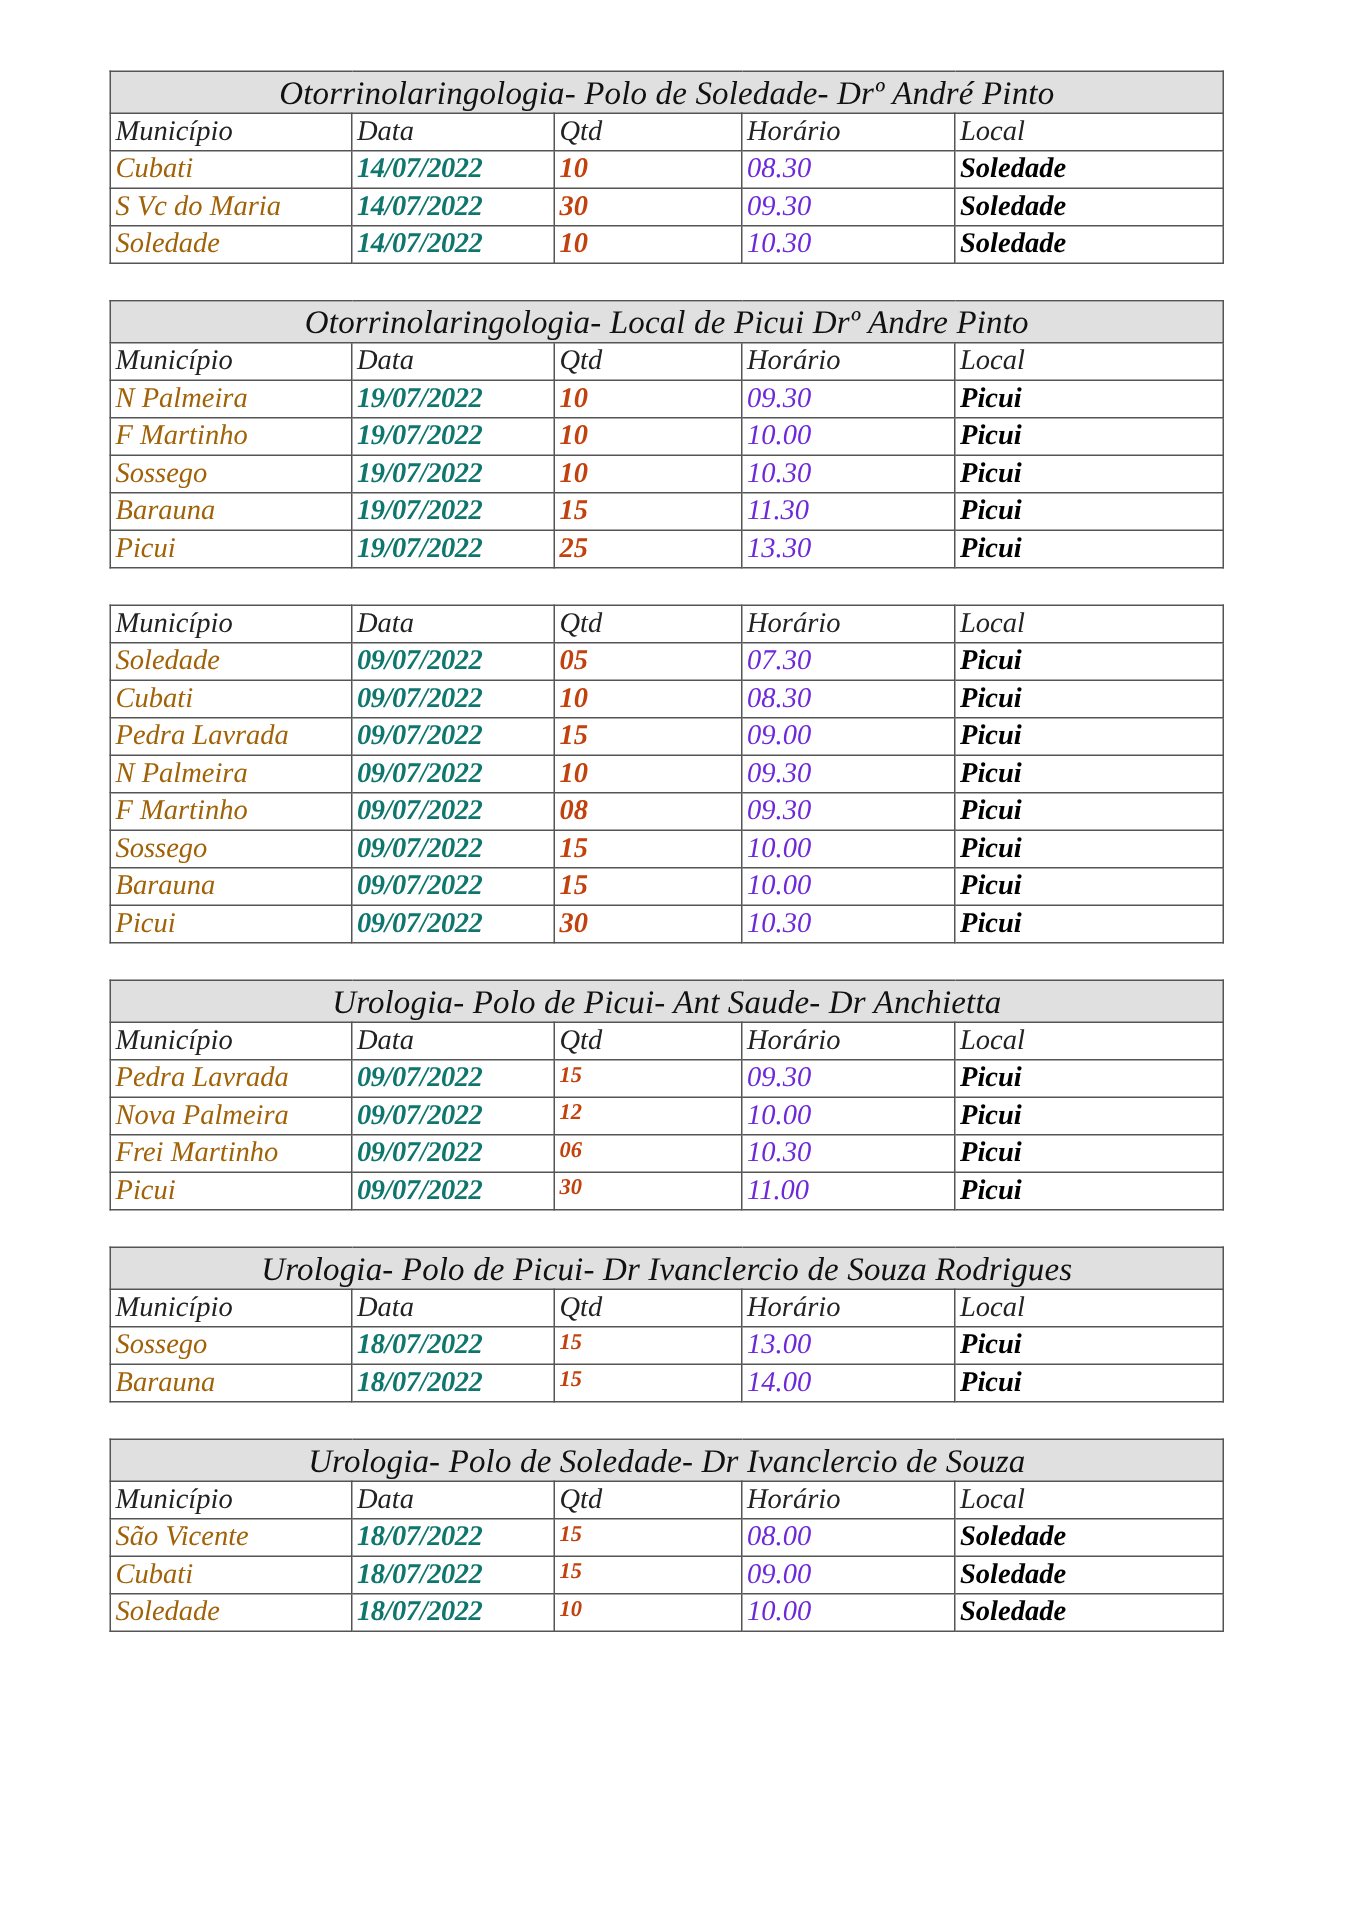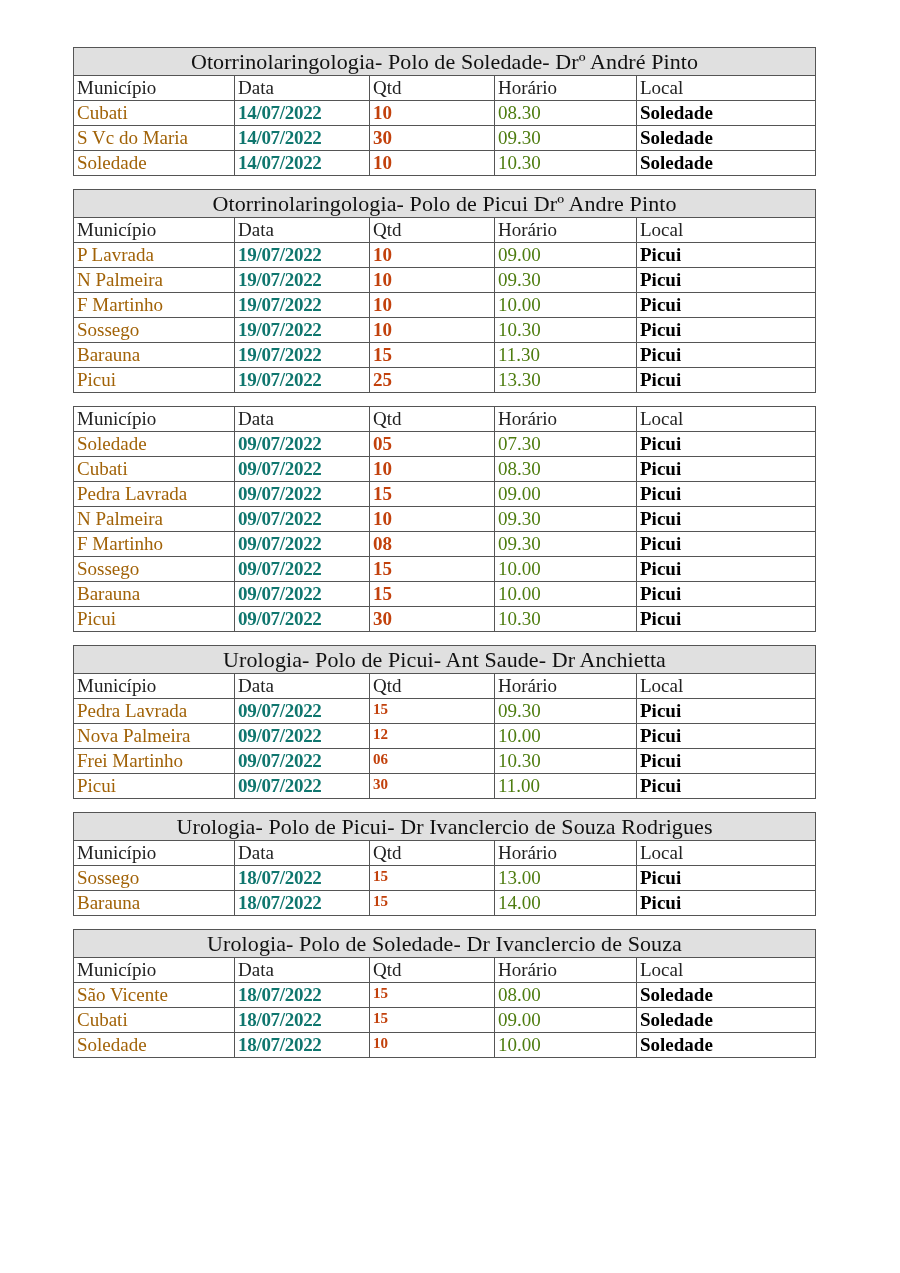--- a/index.html
+++ b/index.html
@@ -17,21 +17,22 @@
     .page {
       position: absolute;
       left: 73px;
       top: 47px;
       width: 742px;
     }
     table.sched {
       width: 742px;
       border-collapse: collapse;
       table-layout: fixed;
-      margin-bottom: 13px;
+      margin-bottom: 24px;
+      font-style: italic;
     }
     table.sched col.c1 { width: 161px; }
     table.sched col.c2 { width: 135px; }
     table.sched col.c3 { width: 125px; }
     table.sched col.c4 { width: 142px; }
     table.sched col.c5 { width: 179px; }
     table.sched td, table.sched th {
       border: 1px solid #555;
       padding: 0 3px;
       height: 24px;
@@ -65,21 +66,21 @@
     td.qtd {
       font-weight: bold;
       text-align: center;
       color: #c2410c;
     }
     td.qtd.small {
       font-size: 15px;
       line-height: 20px;
       vertical-align: top;
     }
-    td.time { color: #4d7c0f; }
+    td.time { color: #6d28d9; }
     td.local {
       font-weight: bold;
       color: #000;
       font-size: 18px;
     }
   </style>
 </head>
 <body>
 
 <div class="page">
@@ -130,35 +131,28 @@
   <table class="sched">
     <colgroup>
         <col class="c1">
         <col class="c2">
         <col class="c3">
         <col class="c4">
         <col class="c5">
       </colgroup>
     <tbody>
         <tr>
-          <th class="title" colspan="5">Otorrinolaringologia- Polo de  Picui Drº Andre Pinto</th>
-        </tr>
-    <tr class="head">
-      <td>Município</td>
-      <td>Data</td>
-      <td>Qtd</td>
-      <td>Horário</td>
-      <td>Local</td>
-    </tr>
-    <tr>
-      <td class="muni">P Lavrada</td>
-      <td class="date">19/07/2022</td>
-      <td class="qtd">10</td>
-      <td class="time">09.00</td>
-      <td class="local">Picui</td>
+          <th class="title" colspan="5">Otorrinolaringologia- Local de  Picui Drº Andre Pinto</th>
+        </tr>
+    <tr class="head">
+      <td>Município</td>
+      <td>Data</td>
+      <td>Qtd</td>
+      <td>Horário</td>
+      <td>Local</td>
     </tr>
     <tr>
       <td class="muni">N Palmeira</td>
       <td class="date">19/07/2022</td>
       <td class="qtd">10</td>
       <td class="time">09.30</td>
       <td class="local">Picui</td>
     </tr>
     <tr>
       <td class="muni">F Martinho</td>

